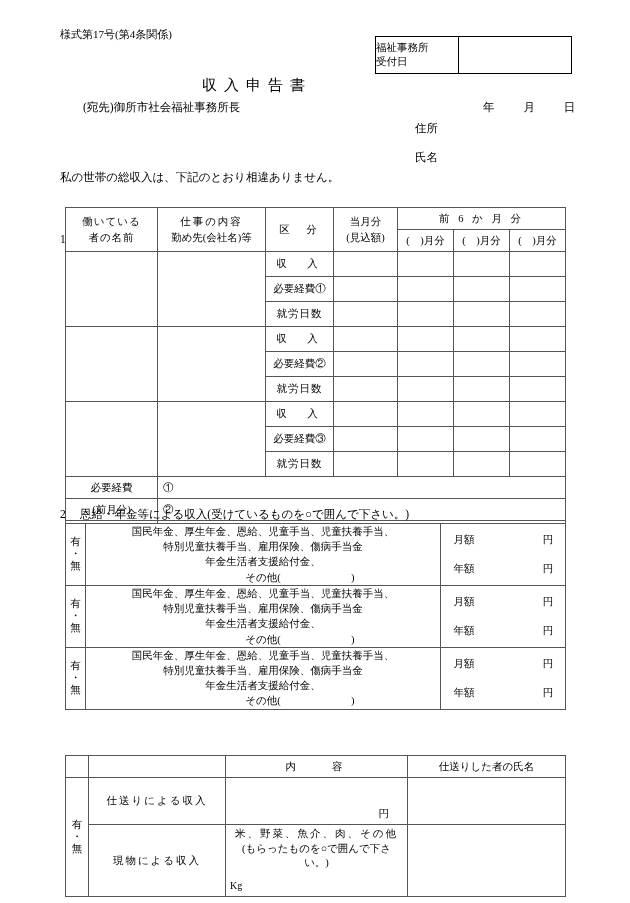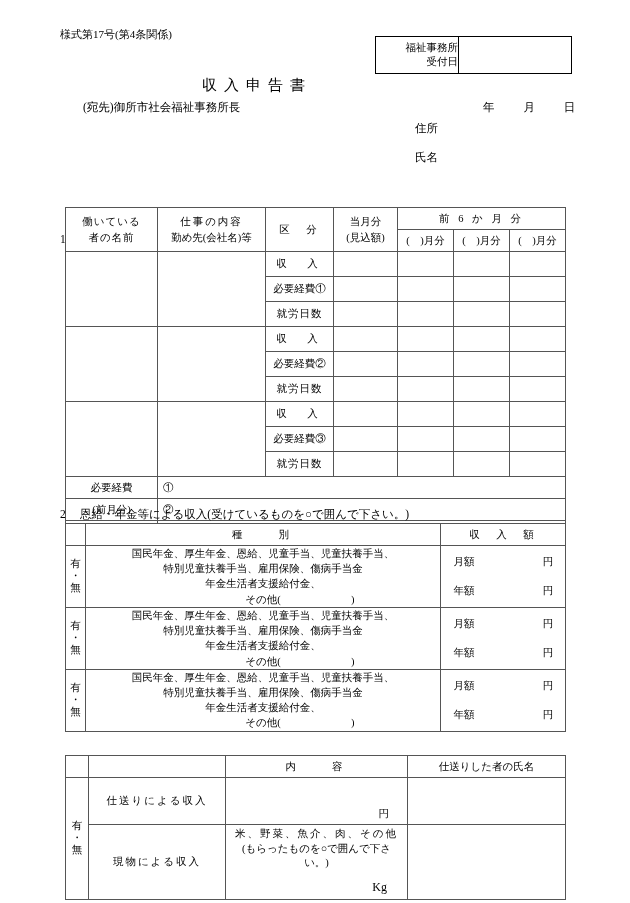--- a/index.html
+++ b/index.html
@@ -41,21 +41,21 @@
   #receipt-box {
     left: 375px; top: 36px;
     width: 195px; height: 36px;
     border: 1px solid #000;
     display: flex;
   }
   #receipt-box .lbl {
     width: 82px;
     border-right: 1px solid #000;
     display: flex; flex-direction: column;
-    align-items: flex-end; justify-content: center;
+    align-items: flex-start; justify-content: center;
     font-size: 10.5px; line-height: 1.3;
   }
   #receipt-box .val {
     flex: 1;
     display: flex; align-items: center; justify-content: center;
     font-size: 11px;
     letter-spacing: 14px;
     text-indent: 14px;
   }
 
@@ -173,24 +173,24 @@
     height: 42px;
   }
   #tbl-remit .content-goods {
     text-align: center;
     padding: 2px 4px 3px 4px;
     line-height: 1.4;
     height: 58px;
     vertical-align: top;
   }
   #tbl-remit .content-goods .kg {
-    text-align: right;
+    text-align: left;
     padding-right: 16px;
     padding-top: 8px;
-    font-size: 12px;
+    font-size: 10px;
   }
   #tbl-remit .goods-list { letter-spacing: 2px; }
 </style>
 </head>
 <body>
 
 <div class="page">
 
   <div class="abs" id="form-code">様式第17号(第4条関係)</div>
 
@@ -204,20 +204,21 @@
   <div class="abs" id="doc-title">収入申告書</div>
 
   <div class="abs" id="addressee">(宛先)御所市社会福祉事務所長</div>
 
   <div class="abs" id="date-line">年 月 日</div>
 
   <div class="abs" id="address-label">住所</div>
 
   <div class="abs" id="name-label">氏名</div>
 
+  <div class="abs" id="declaration">私の世帯の総収入は、下記のとおり相違ありません。</div>
 
   <div class="abs sec-head" id="sec1-head">
     <span class="num">1</span><span>働いて得た収入</span>
   </div>
 
   <table class="form" id="tbl-work">
     <colgroup>
       <col style="width:92px">
       <col style="width:108px">
       <col style="width:68px">
@@ -347,25 +348,20 @@
     <span class="num">2</span><span>恩給・年金等による収入(受けているものを○で囲んで下さい。)</span>
   </div>
 
   <table class="form" id="tbl-pension">
     <colgroup>
       <col style="width:20px">
       <col style="width:355px">
       <col style="width:125px">
     </colgroup>
     <tbody>
-      <tr>
-        <td style="height:21px"></td>
-        <td class="sp5" style="height:21px">種　　別</td>
-        <td class="sp3" style="height:21px">収　入　額</td>
-      </tr>
 
       <tr>
         <td class="um-cell">
           <span>有</span>
           <span>・</span>
           <span>無</span>
         </td>
         <td class="kind-cell">
           <div>国民年金、厚生年金、恩給、児童手当、児童扶養手当、</div>
           <div>特別児童扶養手当、雇用保険、傷病手当金</div>

